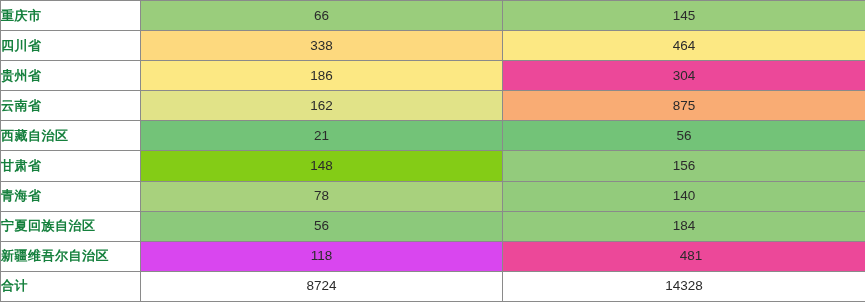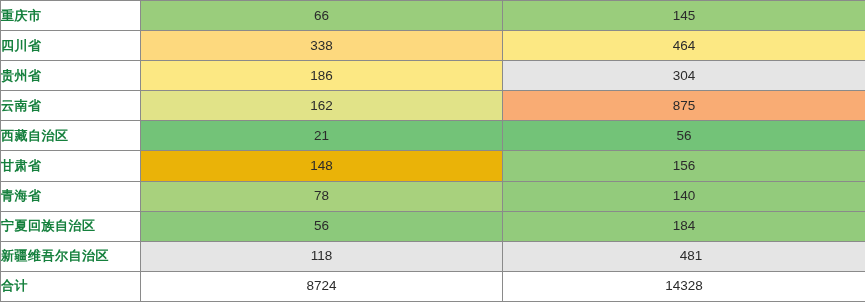--- a/index.html
+++ b/index.html
@@ -94,21 +94,21 @@
           <span class="cell-text">464</span>
         </td>
       </tr>
       <tr>
         <td class="label-cell">
           <span class="cell-text">贵州省</span>
         </td>
         <td class="value-cell" style="background-color: rgb(252, 232, 131); margin-left: 36px;">
           <span class="cell-text">186</span>
         </td>
-        <td class="value-cell" style="background-color: #e5e5e5;">
+        <td class="value-cell" style="background-color: #ec4899;">
           <span class="cell-text">304</span>
         </td>
       </tr>
       <tr>
         <td class="label-cell">
           <span class="cell-text">云南省</span>
         </td>
         <td class="value-cell" style="background-color: rgb(225, 227, 136);">
           <span class="cell-text">162</span>
         </td>
@@ -124,21 +124,21 @@
           <span class="cell-text">21</span>
         </td>
         <td class="value-cell" style="background-color: rgb(115, 195, 120);">
           <span class="cell-text">56</span>
         </td>
       </tr>
       <tr>
         <td class="label-cell">
           <span class="cell-text">甘肃省</span>
         </td>
-        <td class="value-cell" style="background-color: #eab308;">
+        <td class="value-cell" style="background-color: #84cc16;">
           <span class="cell-text">148</span>
         </td>
         <td class="value-cell" style="background-color: rgb(147, 203, 124);">
           <span class="cell-text">156</span>
         </td>
       </tr>
       <tr>
         <td class="label-cell">
           <span class="cell-text">青海省</span>
         </td>
@@ -157,24 +157,24 @@
           <span class="cell-text">56</span>
         </td>
         <td class="value-cell" style="background-color: rgb(147, 203, 124);">
           <span class="cell-text">184</span>
         </td>
       </tr>
       <tr>
         <td class="label-cell">
           <span class="cell-text">新疆维吾尔自治区</span>
         </td>
-        <td class="value-cell" style="background-color: #e5e5e5; margin-top: 31px;">
+        <td class="value-cell" style="background-color: #d946ef; margin-top: 31px;">
           <span class="cell-text">118</span>
         </td>
-        <td class="value-cell" style="background-color: #e5e5e5; padding-left: 14px;">
+        <td class="value-cell" style="background-color: #ec4899; padding-left: 14px;">
           <span class="cell-text">481</span>
         </td>
       </tr>
       <tr class="total-row">
         <td class="label-cell">
           <span class="cell-text">合计</span>
         </td>
         <td class="value-cell" style="background-color: rgb(255, 255, 255);">
           <span class="cell-text">8724</span>
         </td>

